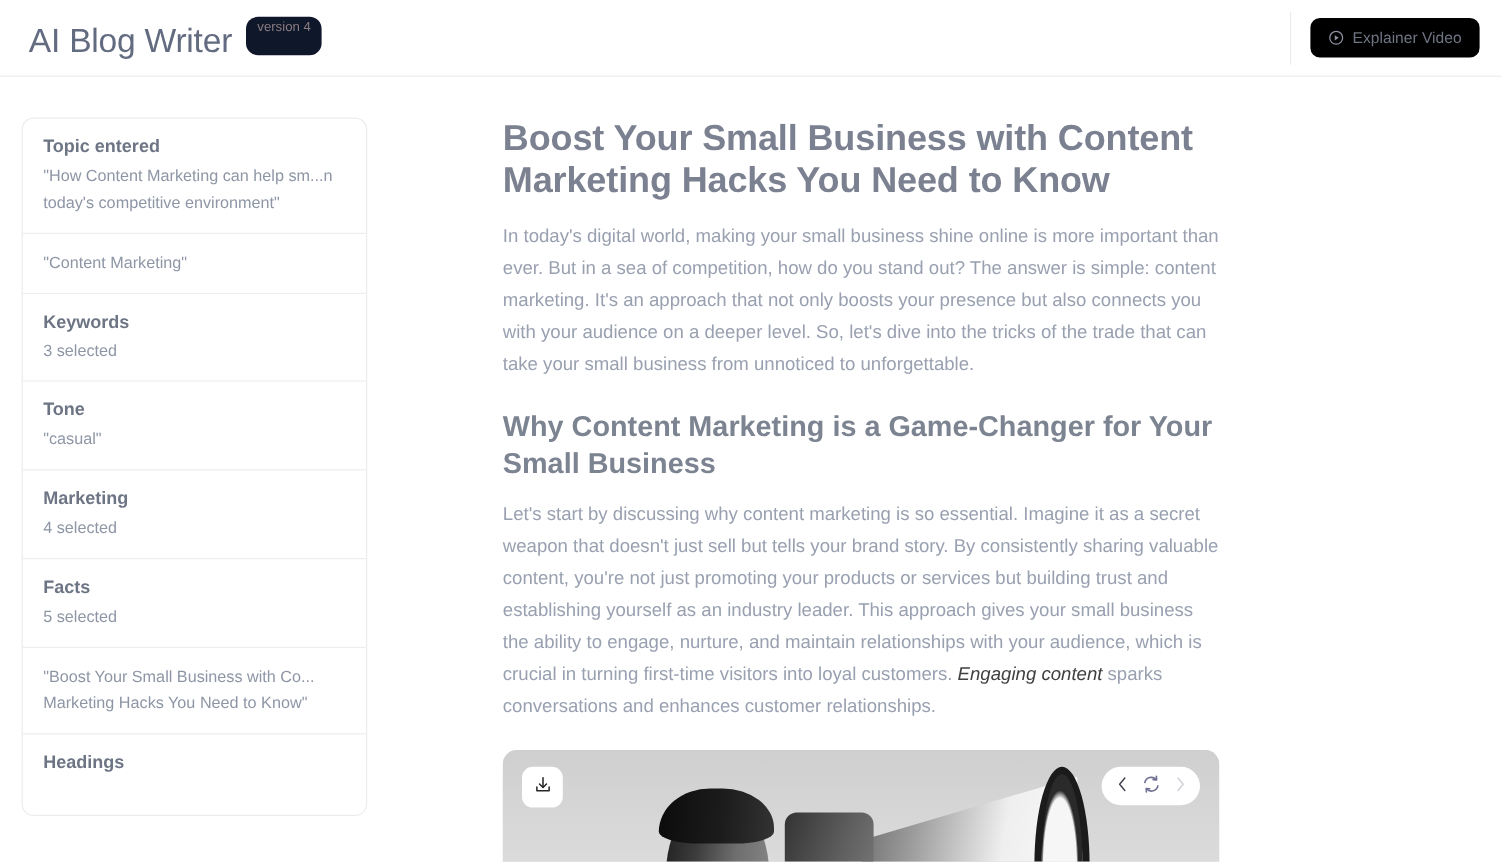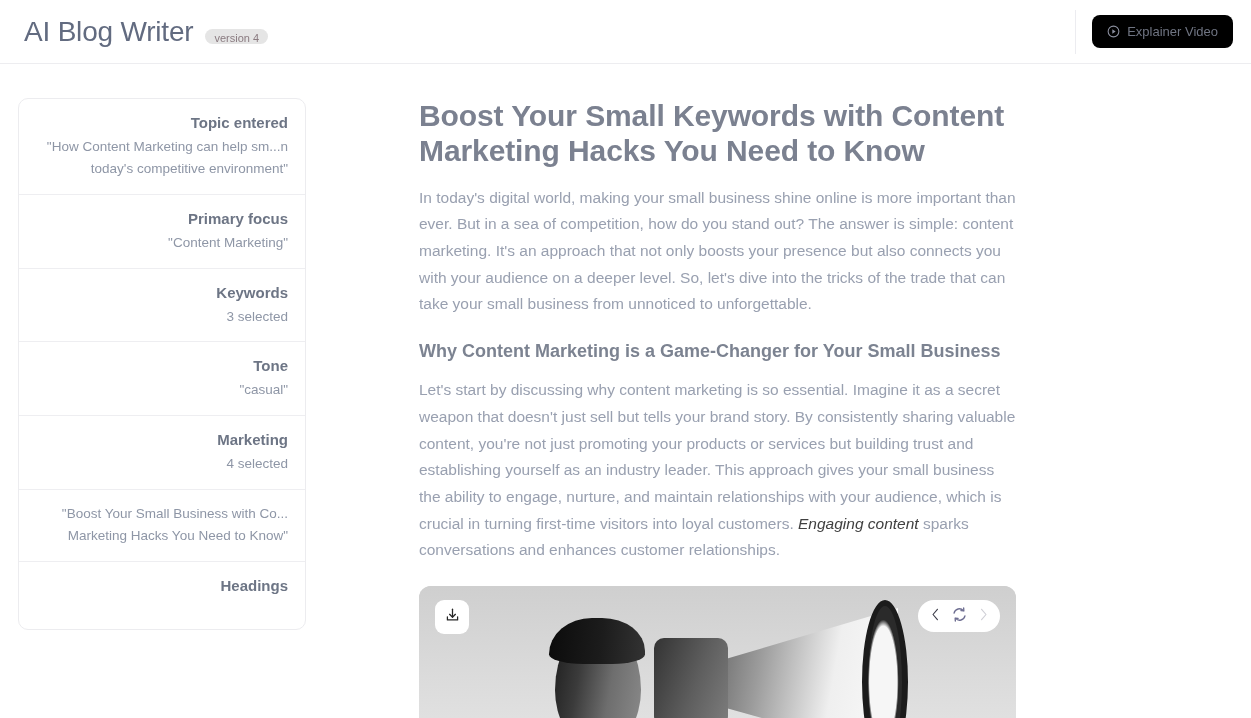--- a/index.html
+++ b/index.html
@@ -32,23 +32,23 @@
     font-size: 28px;
     font-weight: 400;
     color: #626b80;
     letter-spacing: -0.2px;
     line-height: 1;
   }
   .version-badge {
     display: inline-block;
     font-size: 11px;
     color: #8a7b80;
-    background: #e5e5e5;
+    background: #0f172a;
     border-radius: 10px;
-    padding: 4px 9px 0 9px;
+    padding: 4px 9px 17px 9px;
     line-height: 1;
     position: relative;
     top: -2px;
   }
 
   .header-right {
     margin-left: auto;
     display: flex;
     align-items: center;
     gap: 16px;
@@ -89,21 +89,20 @@
     margin-left: 18px;
     flex: 0 0 288px;
     background: #fff;
     border: 1px solid #ececef;
     border-radius: 10px;
     overflow: hidden;
   }
   .side-item {
     padding: 13px 17px 14px 17px;
     border-bottom: 1px solid #eeeef1;
-    text-align: right;
   }
   .side-item:last-child { border-bottom: none; padding-bottom: 30px; }
   .side-label {
     font-size: 15px;
     font-weight: 700;
     color: #6d7585;
     line-height: 1.4;
     margin-bottom: 3px;
   }
   .side-value {
@@ -128,21 +127,21 @@
     letter-spacing: -0.1px;
     margin-bottom: 16px;
   }
   .article-p {
     font-size: 15.5px;
     line-height: 1.72;
     color: #99a0b0;
     margin-bottom: 22px;
   }
   .article-h2 {
-    font-size: 18px;
+    font-size: 24px;
     font-weight: 700;
     color: #7c8391;
     line-height: 1.3;
     margin: 10px 0 14px 0;
   }
   .inline-link {
     color: #404040;
     text-decoration: none;
     font-style: italic;
   }
@@ -266,54 +265,57 @@
 
   <aside class="sidebar">
 
     <div class="side-item">
       <div class="side-label">Topic entered</div>
       <div class="side-value">"How Content Marketing can help sm...n
 today's competitive environment"</div>
     </div>
 
     <div class="side-item">
-      <div class="side-label">Primary focus</div>
       <div class="side-value">"Content Marketing"</div>
     </div>
 
     <div class="side-item">
       <div class="side-label">Keywords</div>
       <div class="side-value">3 selected</div>
     </div>
 
     <div class="side-item">
       <div class="side-label">Tone</div>
       <div class="side-value">"casual"</div>
     </div>
 
     <div class="side-item">
       <div class="side-label">Marketing</div>
       <div class="side-value">4 selected</div>
     </div>
 
+    <div class="side-item">
+      <div class="side-label">Facts</div>
+      <div class="side-value">5 selected</div>
+    </div>
 
     <div class="side-item">
       <div class="side-value">"Boost Your Small Business with Co...
 Marketing Hacks You Need to Know"</div>
     </div>
 
     <div class="side-item">
       <div class="side-label">Headings</div>
     </div>
 
   </aside>
 
   <main class="main">
 
-    <h1 class="article-title">Boost Your Small Keywords with Content Marketing Hacks You Need to Know</h1>
+    <h1 class="article-title">Boost Your Small Business with Content Marketing Hacks You Need to Know</h1>
 
     <p class="article-p">In today's digital world, making your small business shine online is more important than ever. But in a sea of competition, how do you stand out? The answer is simple: content marketing. It's an approach that not only boosts your presence but also connects you with your audience on a deeper level. So, let's dive into the tricks of the trade that can take your small business from unnoticed to unforgettable.</p>
 
     <h2 class="article-h2">Why Content Marketing is a Game-Changer for Your Small Business</h2>
 
     <p class="article-p"><span>Let's start by discussing why content marketing is so essential. Imagine it as a secret weapon that doesn't just sell but tells your brand story. By consistently sharing valuable content, you're not just promoting your products or services but building trust and establishing yourself as an industry leader. This approach gives your small business the ability to engage, nurture, and maintain relationships with your audience, which is crucial in turning first-time visitors into loyal customers. </span><a href="#" class="inline-link">Engaging content</a><span> sparks conversations and enhances customer relationships.</span></p>
 
     <div class="image-block">
       <div class="photo">
 

